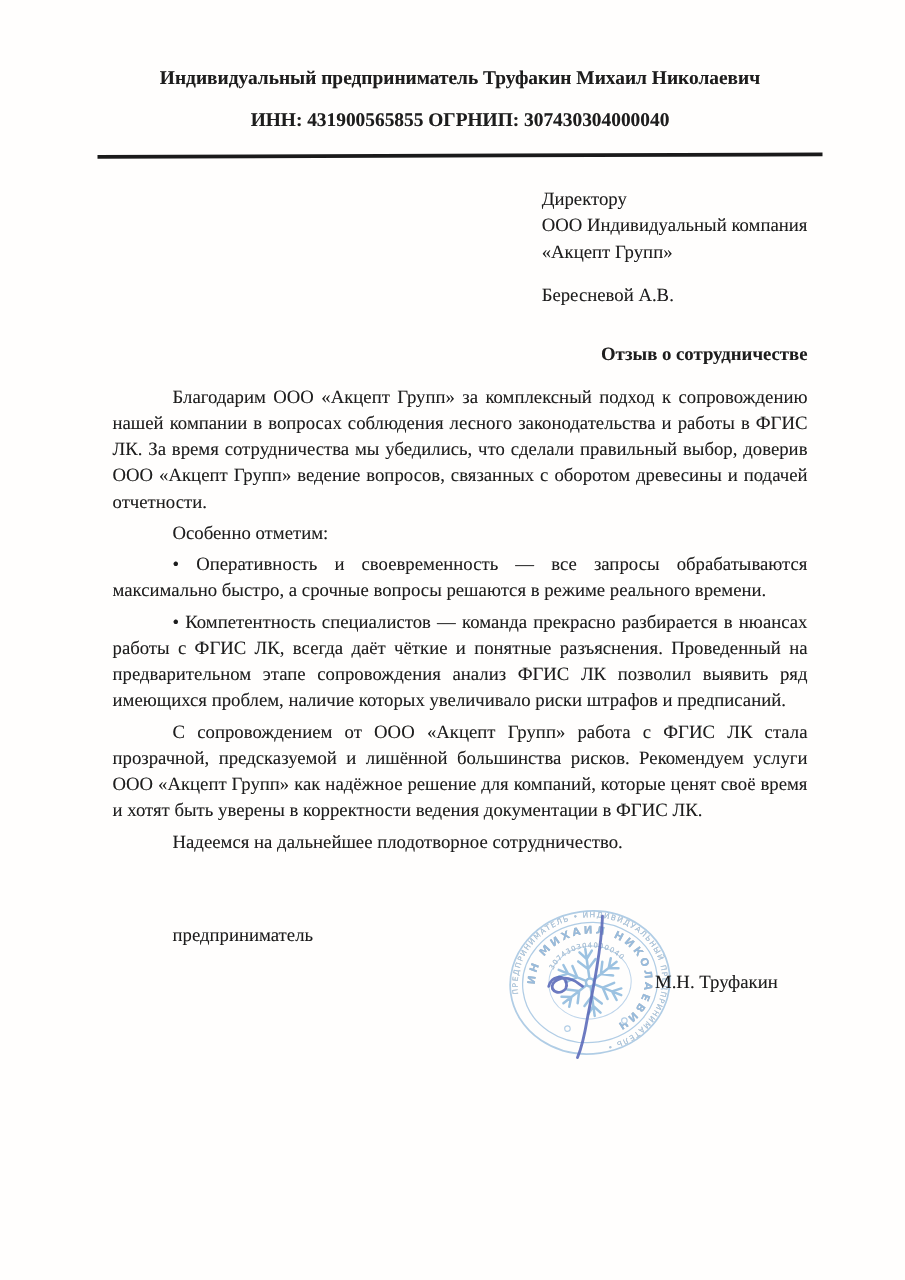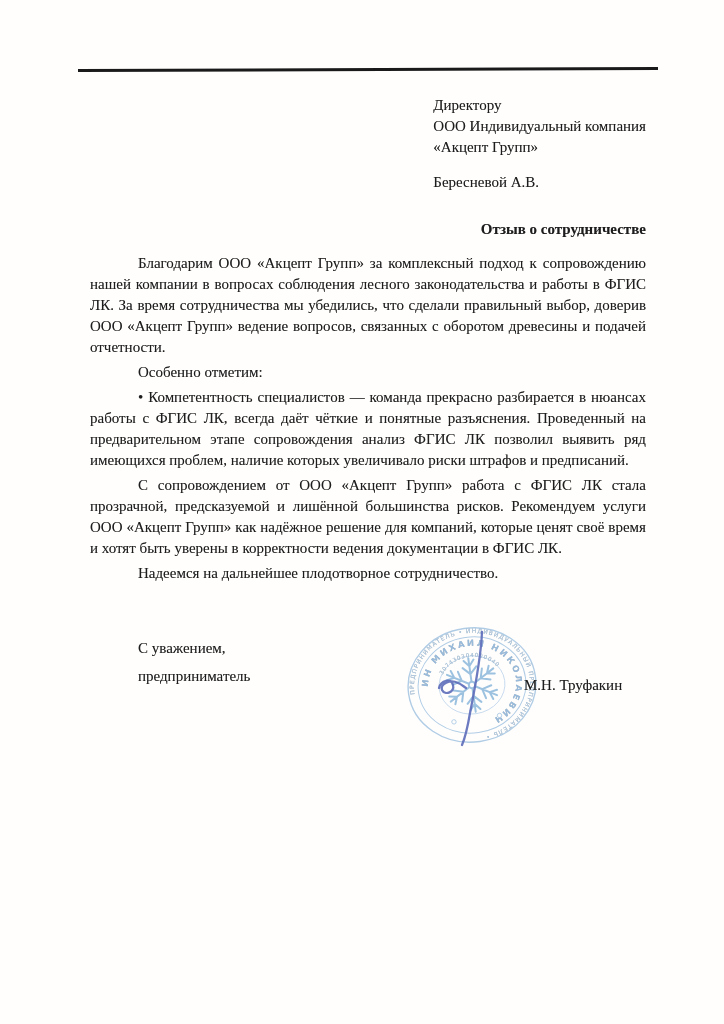--- a/index.html
+++ b/index.html
@@ -62,41 +62,45 @@
     font-family:"DejaVu Sans","Liberation Sans",sans-serif;
     font-weight:bold;
     fill:#8ab2d8;
   }
 </style>
 </head>
 <body>
 
 <div class="page">
 
+  <div class="letterhead">
+    <div class="lh-line1">Индивидуальный предприниматель Труфакин Михаил Николаевич</div>
+    <div class="lh-line2">ИНН: 431900565855 ОГРНИП: 307430304000040</div>
+  </div>
 
   <div class="rule"></div>
 
   <div class="recipient">
     <div>Директору</div>
     <div>ООО Индивидуальный компания</div>
     <div>«Акцепт Групп»</div>
     <div class="recipient-name">Бересневой А.В.</div>
   </div>
 
   <div class="doc-title">Отзыв о сотрудничестве</div>
 
   <p class="para">Благодарим ООО «Акцепт Групп» за комплексный подход к сопровождению нашей компании в вопросах соблюдения лесного законодательства и работы в ФГИС ЛК. За время сотрудничества мы убедились, что сделали правильный выбор, доверив ООО «Акцепт Групп» ведение вопросов, связанных с оборотом древесины и подачей отчетности.</p>
   <p class="para">Особенно отметим:</p>
+  <p class="para">• Оперативность и своевременность — все запросы обрабатываются максимально быстро, а срочные вопросы решаются в режиме реального времени.</p>
   <p class="para">• Компетентность специалистов — команда прекрасно разбирается в нюансах работы с ФГИС ЛК, всегда даёт чёткие и понятные разъяснения. Проведенный на предварительном этапе сопровождения анализ ФГИС ЛК позволил выявить ряд имеющихся проблем, наличие которых увеличивало риски штрафов и предписаний.</p>
   <p class="para">С сопровождением от ООО «Акцепт Групп» работа с ФГИС ЛК стала прозрачной, предсказуемой и лишённой большинства рисков. Рекомендуем услуги ООО «Акцепт Групп» как надёжное решение для компаний, которые ценят своё время и хотят быть уверены в корректности ведения документации в ФГИС ЛК.</p>
   <p class="para">Надеемся на дальнейшее плодотворное сотрудничество.</p>
 
   <div class="signature">
     <div class="sig-left">
-      <div class="sig-closing">С уважением,</div>
       <div>предприниматель</div>
     </div>
 
     <div class="stamp-wrap">
       <svg width="160" height="135" viewBox="0 0 160 135">
         <defs>
           <path id="p-outer" d="M 22,67 a 58,52 0 1 1 116,0 a 58,52 0 1 1 -116,0"></path>
           <path id="p-name" d="M 36,67 a 44,39 0 1 1 88,0 a 44,39 0 1 1 -88,0"></path>
           <path id="p-ogrn" d="M 48,67 a 32,28 0 1 1 64,0 a 32,28 0 1 1 -64,0"></path>
           <path id="ray" d="M0,-4 L0,-27 M0,-11 L-7,-18 M0,-11 L7,-18 M0,-19 L-5,-25 M0,-19 L5,-25"></path>

